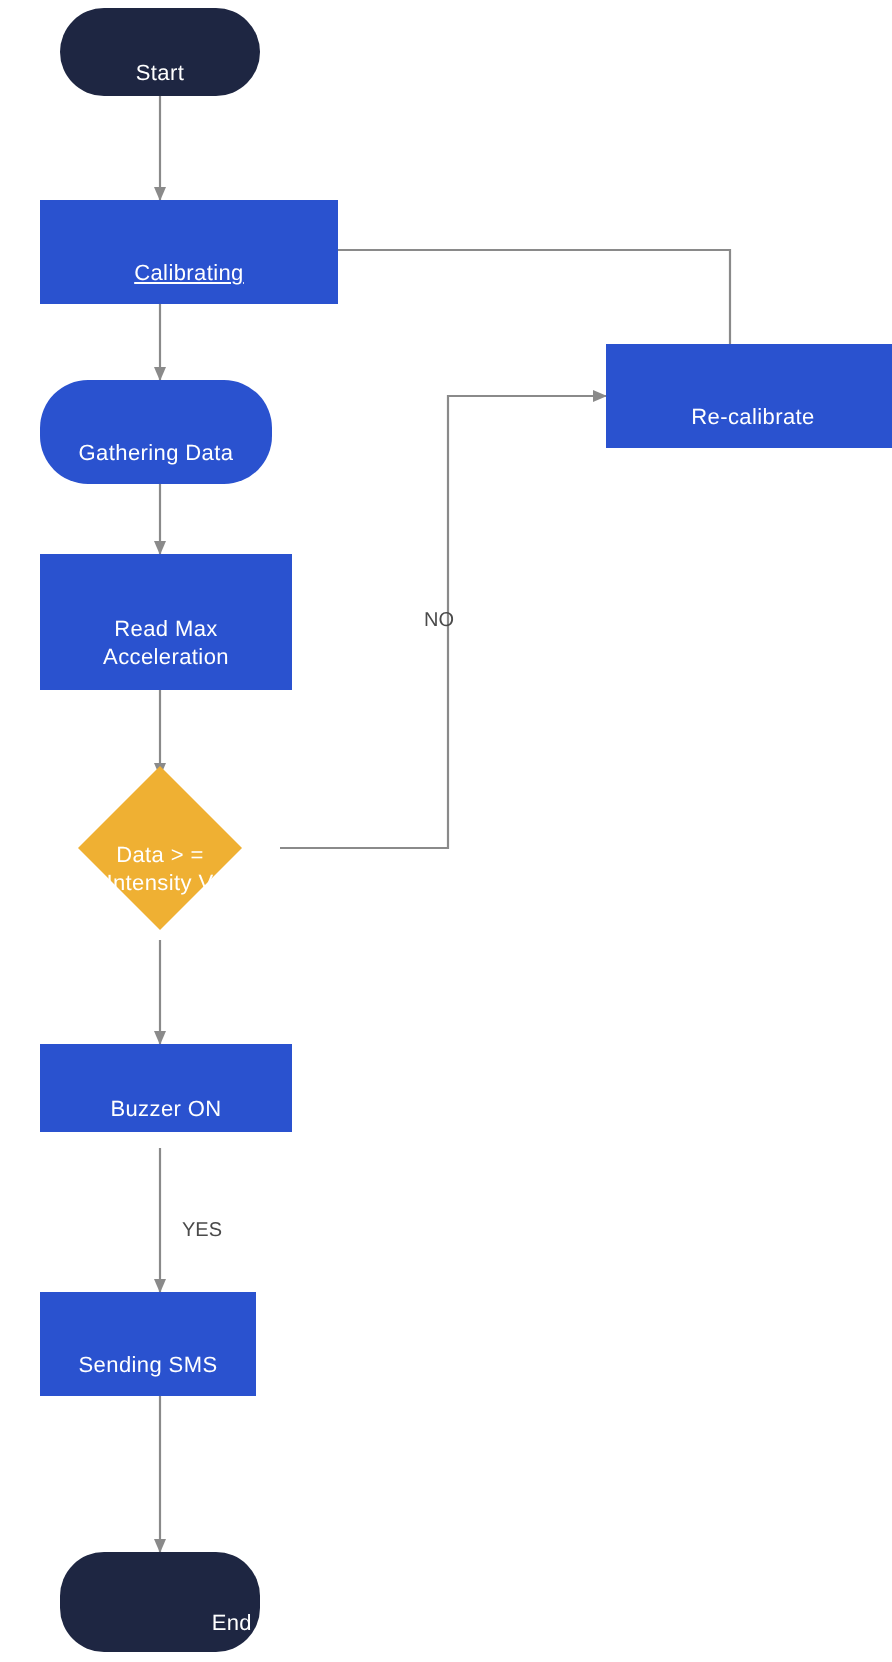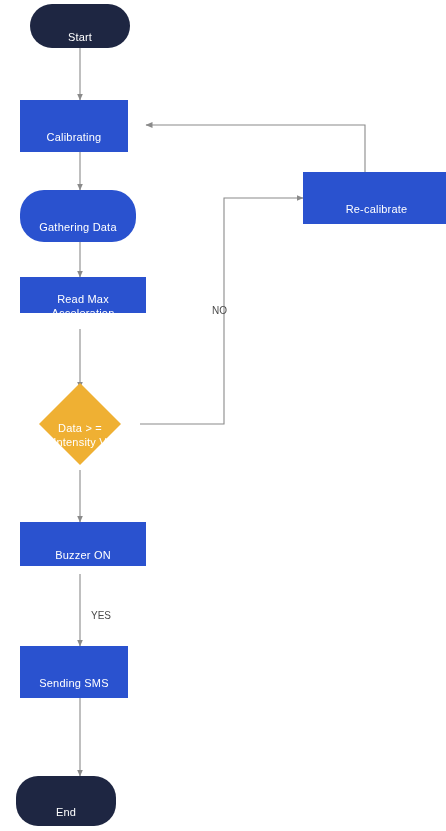--- a/index.html
+++ b/index.html
@@ -94,29 +94,29 @@
     <path d="M140,424 L224,424 L224,198 L303,198" marker-end="url(#arrow)"></path>
 
     <path d="M365,172 L365,125 L146,125" marker-end="url(#arrow)"></path>
   </g>
 </svg>
 
 <div class="node terminator" style="left:30px; top:4px; width:100px; height:44px;">
   <span class="node-text">Start</span>
 </div>
 
-<div class="node process" style="left:20px; top:100px; width:108px; height:52px;">
+<div class="node process" style="left:20px; top:100px; width:149px; height:52px;text-decoration:underline;">
   <span class="node-text">Calibrating</span>
 </div>
 
 <div class="node process" style="left:20px; top:190px; width:116px; height:52px;border-radius:24px;">
   <span class="node-text">Gathering Data</span>
 </div>
 
-<div class="node process" style="left:20px; top:277px; width:126px; height:36px;justify-content:center;">
+<div class="node process" style="left:20px; top:277px; width:126px; height:68px;justify-content:center;">
   <span class="node-text">Read Max
 Acceleration</span>
 </div>
 
 <div class="diamond" style="left:51px; top:395px; width:58px; height:58px;"></div>
 <div class="node decision-label" style="left:30px; top:398px; width:100px; height:52px;">
   <span class="node-text">Data &gt; =
 Intensity V</span>
 </div>
 
@@ -125,18 +125,18 @@
 </div>
 
 <div class="node process" style="left:20px; top:522px; width:126px; height:44px;">
   <span class="node-text">Buzzer ON</span>
 </div>
 
 <div class="node process" style="left:20px; top:646px; width:108px; height:52px;">
   <span class="node-text">Sending SMS</span>
 </div>
 
-<div class="node terminator" style="left:16px; top:776px; width:100px; height:50px;">
+<div class="node terminator" style="left:30px; top:776px; width:100px; height:50px;justify-content:flex-end;">
   <span class="node-text">End</span>
 </div>
 
 <div class="edge-label" style="left:212px; top:305px;">NO</div>
 <div class="edge-label" style="left:70px; top:610px;margin-left:21px;">YES</div>
 
 </body></html>

